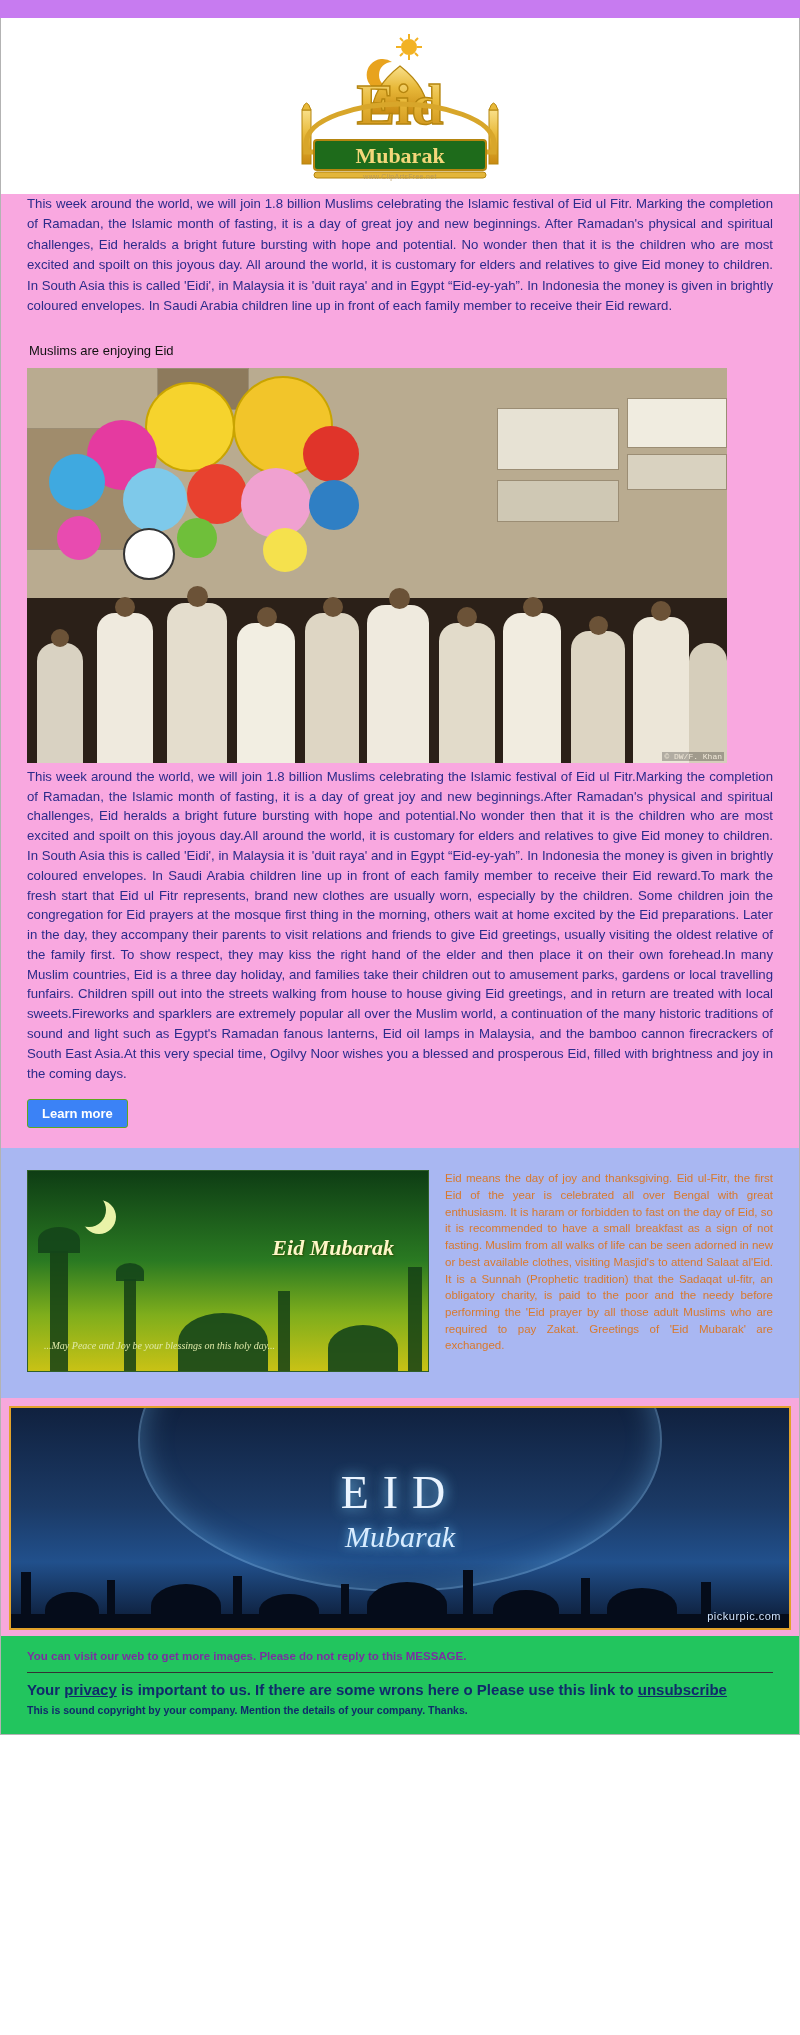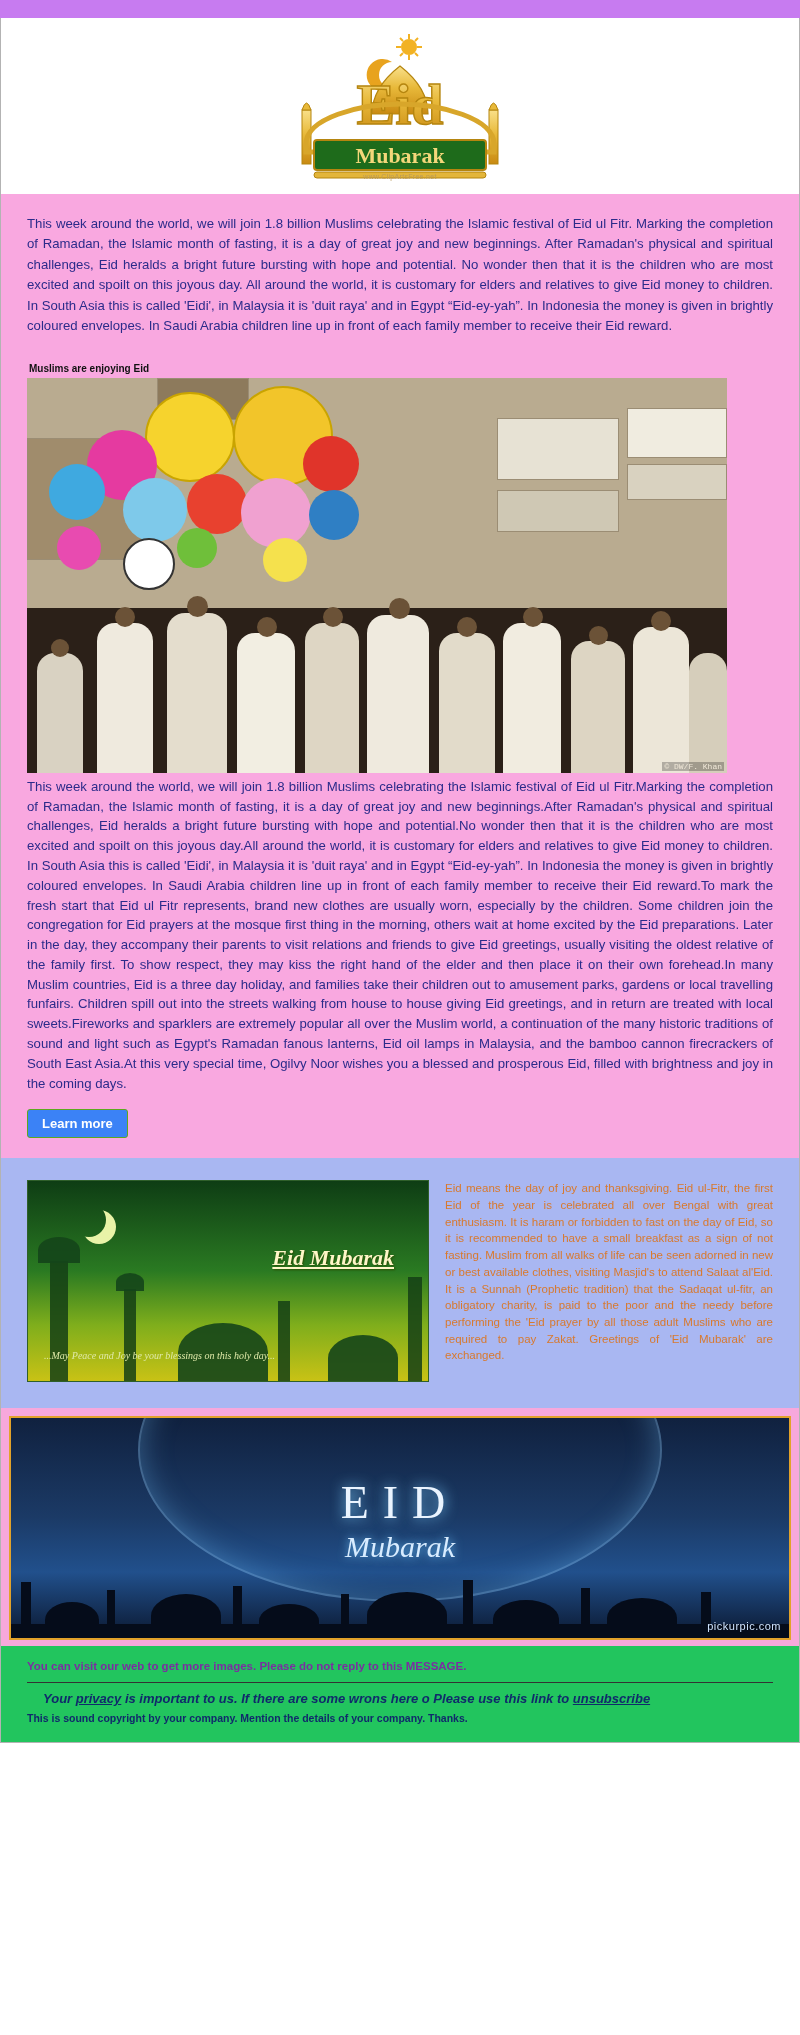--- a/index.html
+++ b/index.html
@@ -47,34 +47,34 @@
     color: #b99a5a;
     letter-spacing: .3px;
     white-space: nowrap;
   }
 
   
   .pink-section {
     background: #f9a8e0;
     border-left: 1px solid #b3b3b3;
     border-right: 1px solid #b3b3b3;
-    padding: 20px 26px 20px 26px;
+    padding: 0 26px 20px 26px;
   }
   .intro-text {
     color: #2b2b8a;
     font-size: 13.2px;
     line-height: 1.55;
     text-align: justify;
     margin: 0 0 26px 0;
   }
   .section-title {
     color: #111111;
-    font-size: 10px;
-    font-weight: bold;
-    margin: 0 0 4px 2px;
+    font-size: 13px;
+    font-weight: normal;
+    margin: 0 0 10px 2px;
   }
 
   
   .photo-frame {
     width: 700px;
     height: 395px;
     position: relative;
     overflow: hidden;
     background: #2b2018;
     margin: 0 0 2px 0;
@@ -153,21 +153,20 @@
   .card-greeting {
     position: absolute;
     top: 64px;
     right: 34px;
     font-family: "Liberation Serif", serif;
     font-style: italic;
     font-weight: bold;
     font-size: 22px;
     color: #fff6c8;
     text-shadow: 1px 1px 2px #2a4f00;
-    text-decoration: underline;
   }
   .card-sub {
     position: absolute;
     left: 16px;
     bottom: 20px;
     font-family: "Liberation Serif", serif;
     font-style: italic;
     font-size: 10px;
     color: #dfe9a8;
   }
@@ -285,24 +284,23 @@
     font-weight: bold;
     margin: 0 0 10px 0;
   }
   .footer-rule {
     height: 1px;
     background: #333333;
     margin: 6px 0 8px 0;
   }
   .footer-line2 {
     color: #102a6b;
-    font-size: 13px;
+    font-size: 15px;
     font-weight: bold;
-    margin: 0 0 6px 16px;
-    font-style: italic;
+    margin: 0 0 6px 0;
   }
   .footer-line3 {
     color: #102a6b;
     font-size: 10.5px;
     font-weight: bold;
     margin: 0;
   }
   .footer-link {
     color: #102a6b;
     text-decoration: underline;

